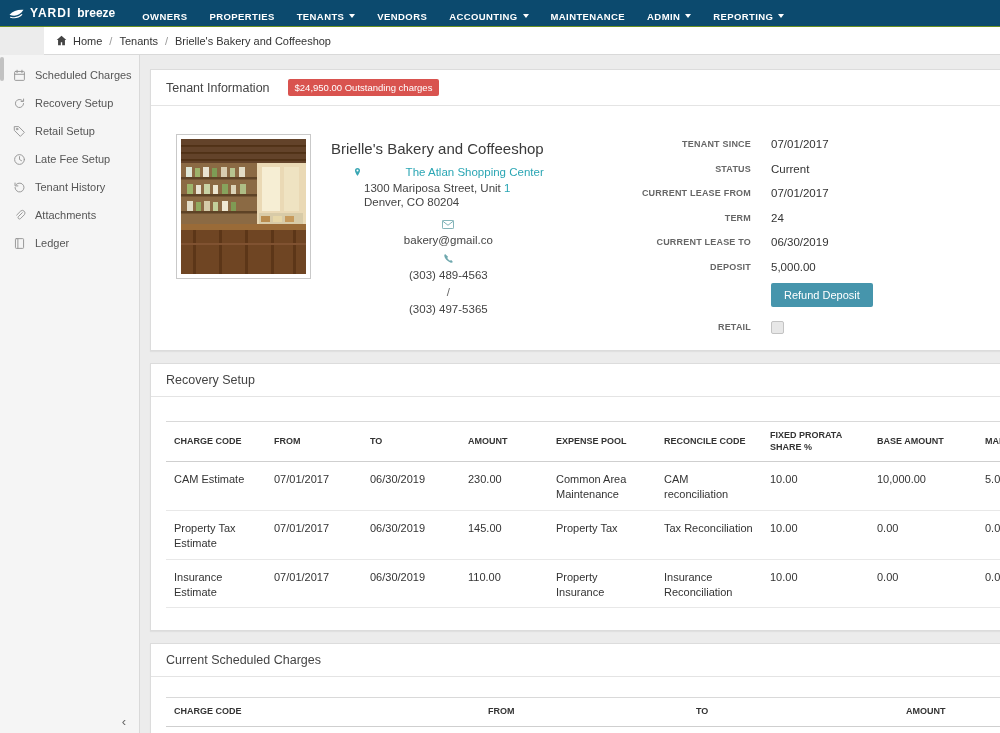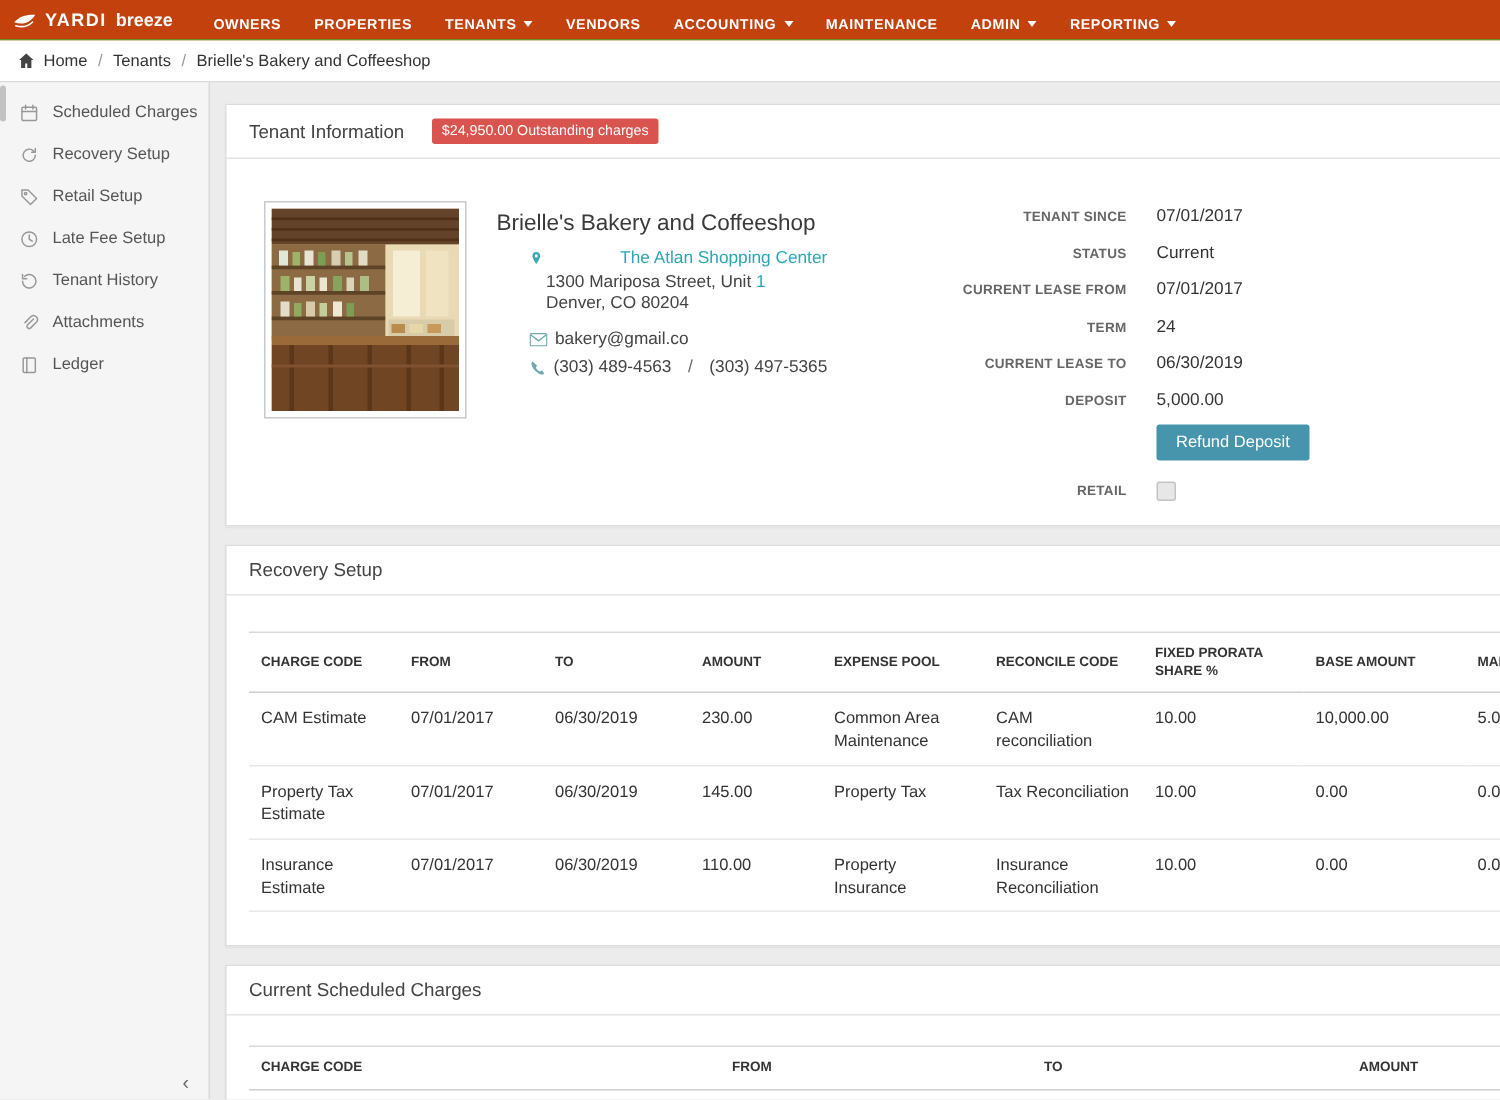--- a/index.html
+++ b/index.html
@@ -1,33 +1,33 @@
 <!DOCTYPE html>
 <html><head>
 <meta charset="utf-8">
 <style>
   * { margin:0; padding:0; box-sizing:border-box; }
   html,body { width:1000px; height:733px; overflow:hidden; background:#ececec;
               font-family:"Liberation Sans", sans-serif; }
 
   
-  .topnav { height:27px; background:#c2410c; border-bottom:1px solid #6b9122;
+  .topnav { height:27px; background:#0c4a6e; border-bottom:1px solid #6b9122;
             display:flex; align-items:stretch; }
   .brand { display:flex; align-items:center; gap:5px; padding:0 16px 0 8px; cursor:pointer; }
   .logo svg { display:block; }
   .brand-yardi { color:#fff; font-weight:bold; font-size:12px; letter-spacing:1px; }
   .brand-breeze { color:#fff; font-weight:bold; font-size:12px; margin-left:1px; }
   .nav-item { display:flex; align-items:center; gap:5px; padding:16px 11px; cursor:pointer;
               color:#fff; font-size:9.5px; font-weight:bold; letter-spacing:0.4px; }
   .caret { width:0; height:0; border-left:3.5px solid transparent;
            border-right:3.5px solid transparent; border-top:4px solid #fff; }
 
   
   .breadcrumb { height:28px; background:#fff; border-bottom:1px solid #d9d9d9;
-                display:flex; align-items:center; padding:0 12px; font-size:11px; color:#333; }
+                display:flex; align-items:center; padding:0 12px; font-size:11px; color:#333;margin-left:44px; }
   .breadcrumb .home-ico { display:flex; margin-right:6px; }
   .crumb { cursor:pointer; }
   .crumb.current { cursor:default; }
   .sep { color:#999; margin:0 7px; }
   .sep::before { content:"/"; }
 
   
   .layout { display:flex; height:678px; }
   .sidebar { width:140px; background:#f5f5f5; border-right:1px solid #d9d9d9;
              position:relative; padding-top:6px; }
@@ -58,21 +58,21 @@
   .photo-frame { position:absolute; left:25px; top:28px; width:135px; height:145px;
                  border:1px solid #c9c9c9; background:#fff; padding:4px; }
   .photo-frame svg { display:block; width:125px; height:135px; }
   .tenant-main { position:absolute; left:180px; top:34px; }
   .tenant-name { font-size:15px; color:#3a3a3a; margin-bottom:9px; }
   .prop-link { display:flex; align-items:center; gap:19px; margin-left:22px; margin-bottom:3px;
                font-size:11.5px; color:#2ba6b4; cursor:pointer;justify-content:space-between; }
   .addr { margin-left:33px; font-size:11.5px; color:#444; line-height:14px; }
   .unit-link { color:#2ba6b4; cursor:pointer; }
   .contact-row { display:flex; align-items:center; gap:5px; margin-left:22px;
-                 font-size:11.5px; color:#444; }
+                 font-size:11.5px; color:#444;flex-direction:column; }
   .contact-row.email { margin-top:11px; }
   .contact-row.phones { margin-top:7px; }
   .phone-sep { color:#666; margin:0 6px; }
   .phone-sep::before { content:"/"; }
 
   .tenant-details { position:absolute; left:440px; top:26px; width:420px; }
   .detail-row { display:flex; align-items:center; min-height:24.5px; }
   .detail-label { width:160px; text-align:right; font-size:9px; font-weight:bold;
                   color:#666; letter-spacing:0.2px; }
   .detail-value { margin-left:20px; font-size:11.5px; color:#333; }

